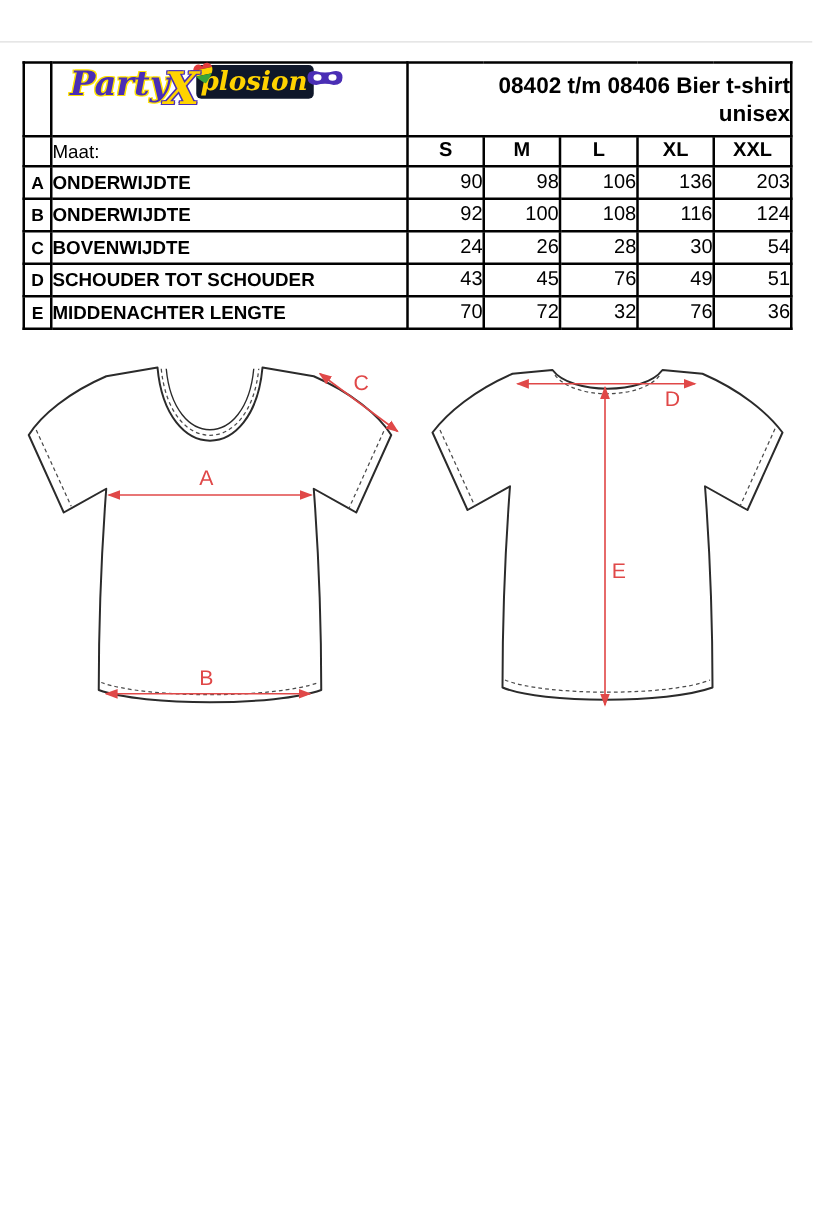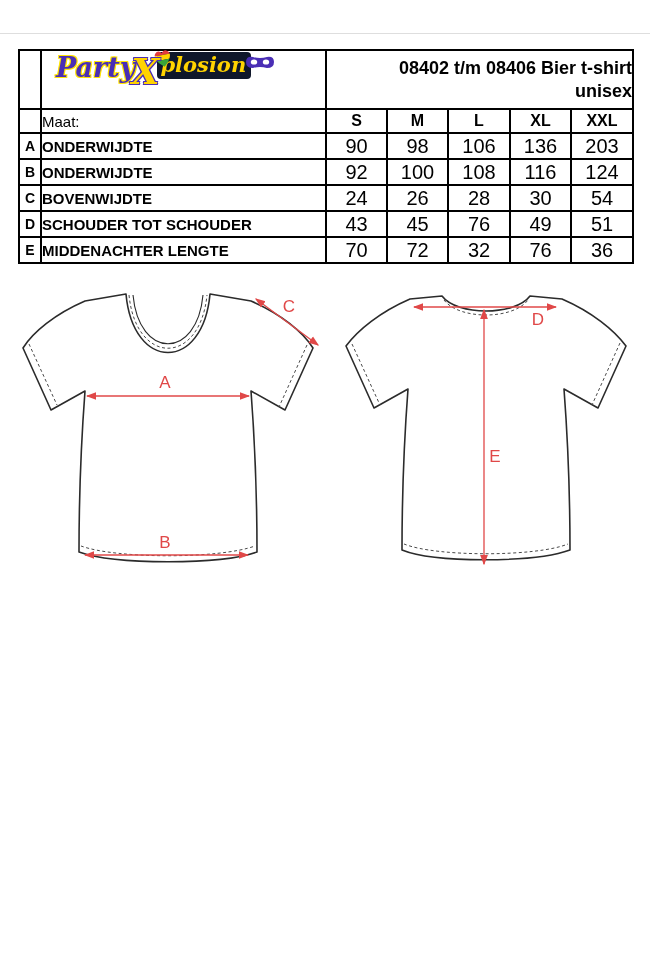--- a/index.html
+++ b/index.html
@@ -14,21 +14,21 @@
   table.size-table td{border:2px solid #000;padding:0;vertical-align:middle;}
   td.ghost{border:none;}
   tr.r-header{height:59px;}
   tr.r-maat{height:24px;}
   tr.r-data{height:26px;}
   td.title-cell{text-align:right;font-weight:bold;font-size:18px;line-height:1.25;}
   td.maat-cell{font-size:15px;padding-left:5px;}
   td.size-h{text-align:center;font-weight:bold;font-size:16px;}
   td.letter{text-align:center;font-weight:bold;font-size:14px;}
   td.lbl{font-weight:bold;font-size:15px;padding-left:5px;}
-  td.val{text-align:center;font-size:20px;}
+  td.val{text-align:right;font-size:16px;}
 
   
   .logo{position:relative;display:flex;align-items:flex-start;padding-left:14px;height:56px;}
   .lp{font-family:"DejaVu Serif",serif;font-style:italic;font-weight:bold;font-size:27px;color:#4a2eb5;
       text-shadow:1px 1px 0 #ffe400,-1px 1px 0 #ffe400,1px -1px 0 #ffe400,-1px -1px 0 #ffe400;}
   .lx{font-family:"DejaVu Serif",serif;font-style:italic;font-weight:bold;font-size:36px;color:#ffd300;
       margin:0 -2px 0 -4px;position:relative;top:-2px;
       text-shadow:1px 1px 0 #4a2eb5,-1px 1px 0 #4a2eb5,1px -1px 0 #4a2eb5,-1px -1px 0 #4a2eb5;}
   .lb{font-family:"DejaVu Serif",serif;font-style:italic;font-weight:bold;font-size:21px;color:#ffd300;
       background:#0f172a;border-radius:4px;padding:0 5px 2px 3px;}

